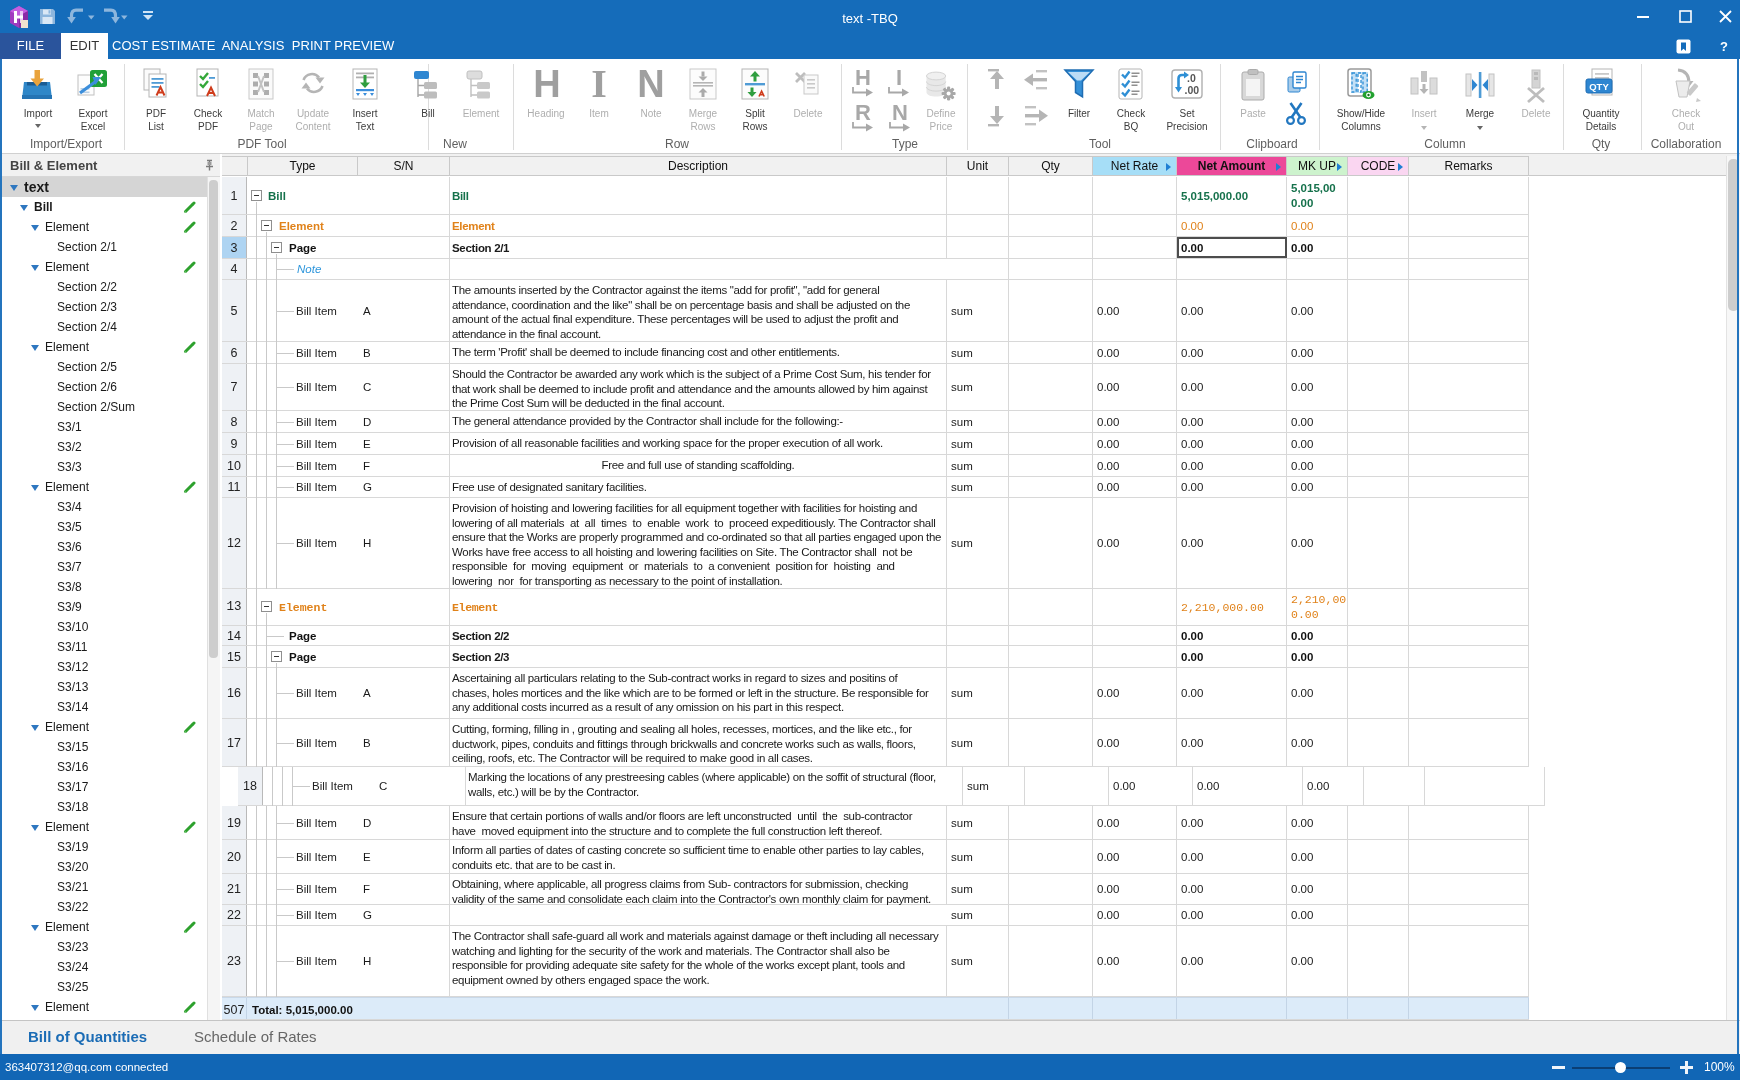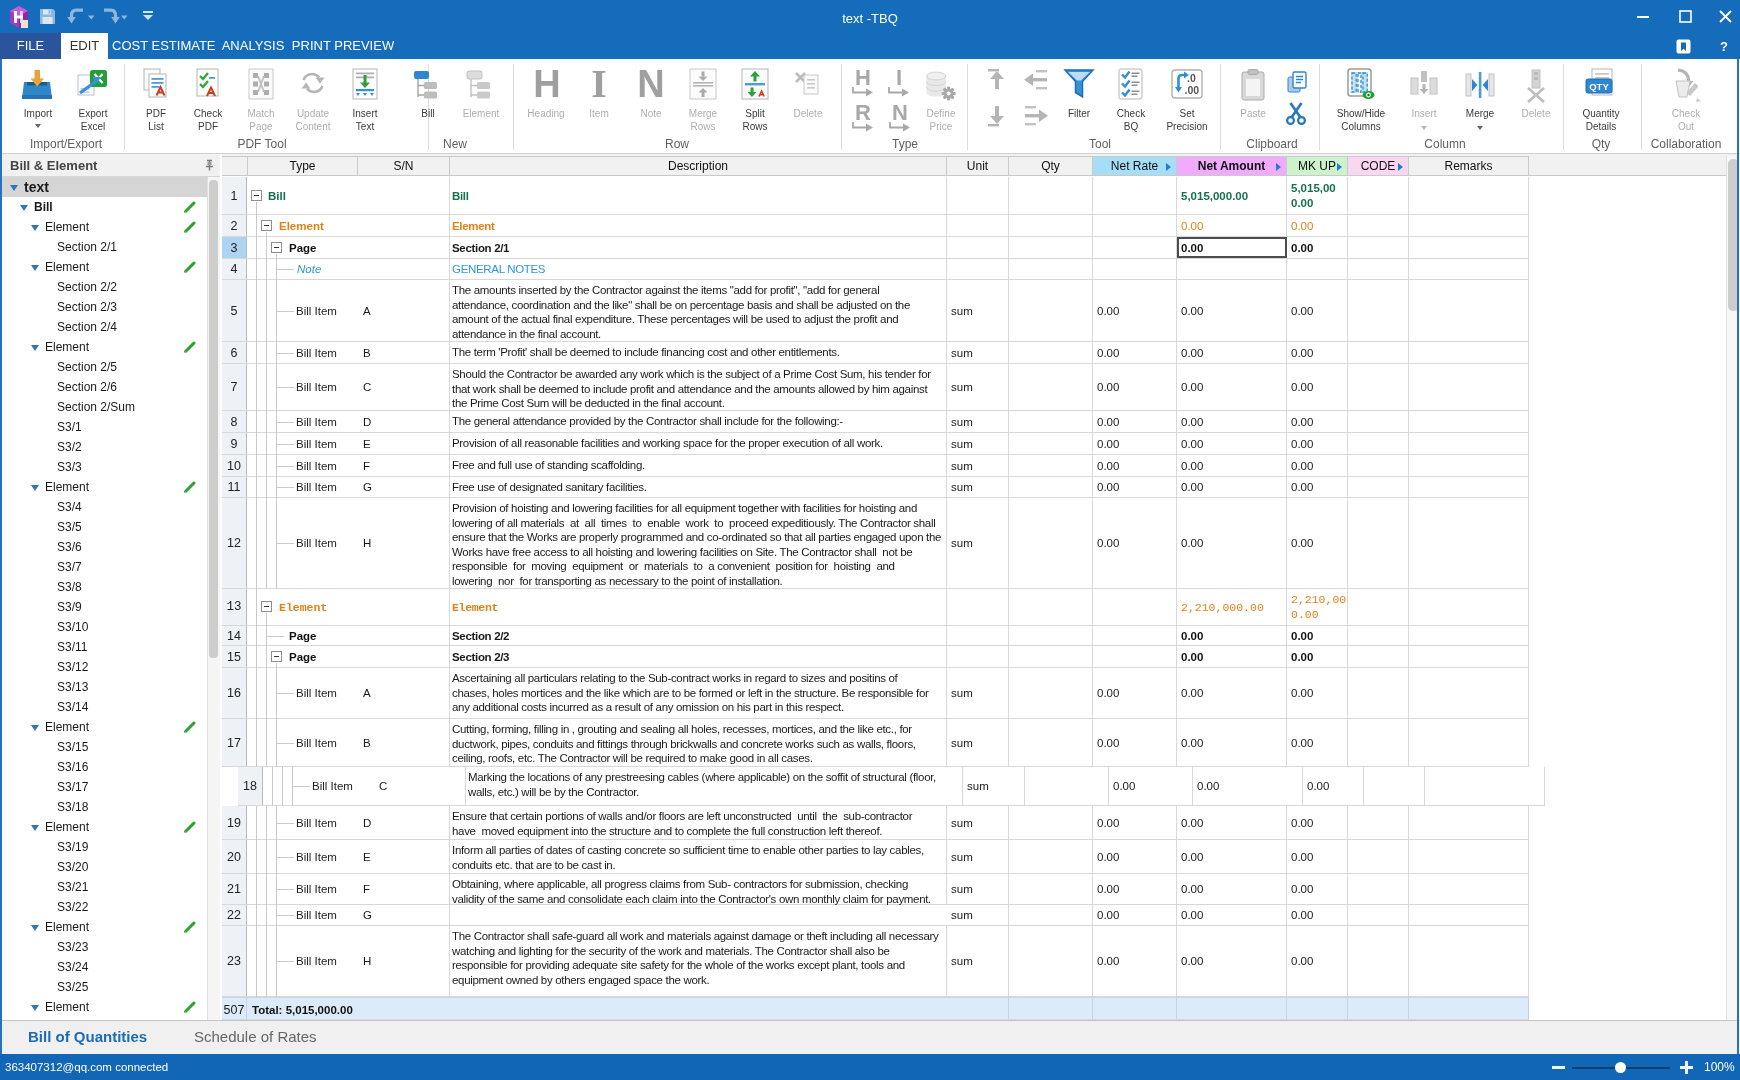--- a/index.html
+++ b/index.html
@@ -581,21 +581,21 @@
 </div>
 <div class="gh" style="left:228px;width:497px;background:#f1f1f1;">Description
 </div>
 <div class="gh" style="left:725px;width:62px;background:#f1f1f1;">Unit
 </div>
 <div class="gh" style="left:787px;width:84px;background:#f1f1f1;">Qty
 </div>
 <div class="gh" style="left:871px;width:84px;background:#a6def7;">Net Rate
 <div style="position:absolute;right:5px;top:6px;width:0;height:0;border-top:4px solid transparent;border-bottom:4px solid transparent;border-left:5px solid #1f7fd4;"></div>
 </div>
-<div class="gh" style="left:955px;width:110px;background:#f0abfc;font-weight:bold;">Net Amount
+<div class="gh" style="left:955px;width:110px;background:#ec4899;font-weight:bold;">Net Amount
 <div style="position:absolute;right:5px;top:6px;width:0;height:0;border-top:4px solid transparent;border-bottom:4px solid transparent;border-left:5px solid #1f7fd4;"></div>
 </div>
 <div class="gh" style="left:1065px;width:61px;background:#cdf3cd;">MK UP
 <div style="position:absolute;right:5px;top:6px;width:0;height:0;border-top:4px solid transparent;border-bottom:4px solid transparent;border-left:5px solid #1f7fd4;"></div>
 </div>
 <div class="gh" style="left:1126px;width:61px;background:#fad6f1;">CODE
 <div style="position:absolute;right:5px;top:6px;width:0;height:0;border-top:4px solid transparent;border-bottom:4px solid transparent;border-left:5px solid #1f7fd4;"></div>
 </div>
 <div class="gh" style="left:1187px;width:120px;background:#f1f1f1;">Remarks
 </div>
@@ -654,23 +654,20 @@
 <div class="cell" style="left:1187px;width:120px;"></div>
 </div>
 <div class="grow" style="top:105px;height:21px;">
 <div class="numc" style="line-height:21px;">4</div>
 <div class="vline" style="left:34px;top:0px;height:21px;"></div>
 <div class="vline" style="left:44px;top:0px;height:21px;"></div>
 <div class="vline" style="left:54px;top:0px;height:21px;"></div>
 <div class="hdash" style="left:55px;top:10px;width:17px;"></div>
 <div class="tlabel" style="left:75px;top:0;line-height:21px;color:#2e96dc;font-style:italic;">Note</div>
 <div class="cell" style="left:136px;width:92px;"></div>
-<div class="cell" style="left:228px;width:497px;">
-        <div class="desc" style="line-height:21px;"><span style="color:#2e96dc">GENERAL NOTES</span></div>
-      </div>
 <div class="cell" style="left:725px;width:62px;"></div>
 <div class="cell" style="left:787px;width:84px;"></div>
 <div class="cell" style="left:871px;width:84px;"></div>
 <div class="cell" style="left:955px;width:110px;"></div>
 <div class="cell" style="left:1065px;width:61px;"></div>
 <div class="cell" style="left:1126px;width:61px;"></div>
 <div class="cell" style="left:1187px;width:120px;"></div>
 </div>
 <div class="grow" style="top:126px;height:62px;">
 <div class="numc" style="line-height:62px;">5</div>
@@ -806,21 +803,21 @@
 <div class="numc" style="line-height:22px;">10</div>
 <div class="vline" style="left:34px;top:0px;height:22px;"></div>
 <div class="vline" style="left:44px;top:0px;height:22px;"></div>
 <div class="vline" style="left:54px;top:0px;height:22px;"></div>
 <div class="hdash" style="left:55px;top:11px;width:17px;"></div>
 <div class="tlabel" style="left:74px;top:0;line-height:22px;color:#222;">Bill Item</div>
 <div class="cell" style="left:136px;width:92px;">
         <div style="position:absolute;left:5px;line-height:22px;">F</div>
       </div>
 <div class="cell" style="left:228px;width:497px;">
-        <div class="desc" style="padding-top:3px;">
+        <div class="desc" style="padding-top:3px;text-align:center;">
           <div class="dl">Free and full use of standing scaffolding.</div>
         </div>
       </div>
 <div class="cell" style="left:725px;width:62px;">
         <div style="position:absolute;left:4px;line-height:22px;">sum</div>
       </div>
 <div class="cell" style="left:787px;width:84px;"></div>
 <div class="cell" style="left:871px;width:84px;line-height:22px;color:#1a1a1a;padding-left:4px;">0.00</div>
 <div class="cell" style="left:955px;width:110px;line-height:22px;color:#1a1a1a;padding-left:4px;">0.00</div>
 <div class="cell" style="left:1065px;width:61px;line-height:22px;color:#1a1a1a;padding-left:4px;">0.00</div>

